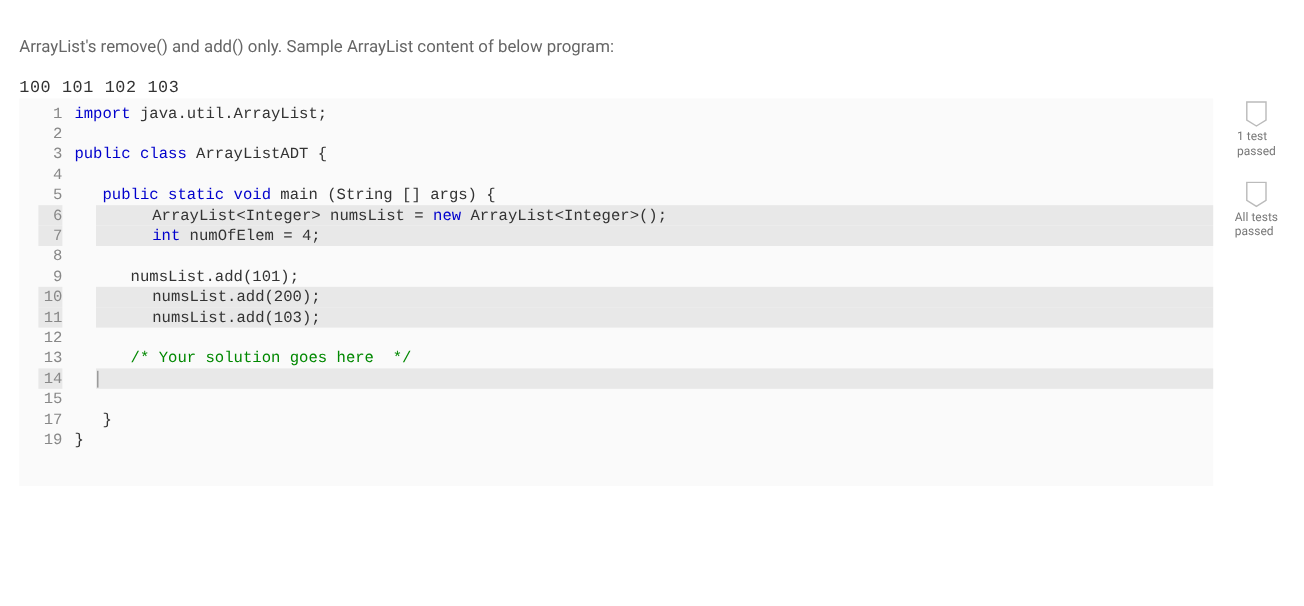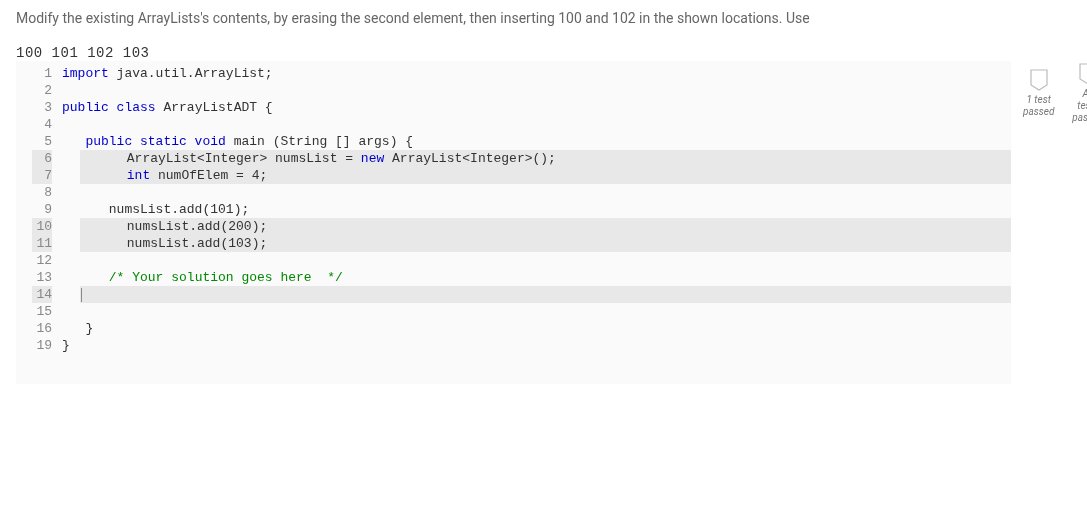--- a/index.html
+++ b/index.html
@@ -73,28 +73,27 @@
       display: inline-block;
       width: 1px;
       height: 14px;
       background: #888;
       vertical-align: middle;
       margin-left: 1px;
     }
     .side-badges {
       width: 48px;
       display: flex;
-      flex-direction: row;
+      flex-direction: column;
       align-items: center;
       gap: 18px;
       font-size: 10px;
       color: #777;
-      text-align: center;
+      text-align: left;
       padding-top: 2px;
-      font-style: italic;
     }
     .badge {
       display: flex;
       flex-direction: column;
       align-items: center;
       gap: 3px;
       line-height: 1.2;
     }
     .badge-icon {
       width: 18px;
@@ -104,21 +103,22 @@
     .badge-icon polygon {
       fill: none;
       stroke: #bbb;
       stroke-width: 1.2;
     }
   </style>
 </head>
 <body>
 
 <div class="instructions">
-  <span>Modify the existing ArrayLists's contents, by erasing the second element, then inserting 100 and 102 in the shown locations. Use</span><br>
+  <br>
+  <span>ArrayList's remove() and add() only. Sample ArrayList content of below program:</span>
 </div>
 
 <div class="sample-output">100 101 102 103</div>
 
 <div class="main-area">
   <div class="editor-wrapper">
     <div class="code-editor">
       <div class="gutter" id="gutter">
           <div class="gutter-line">1</div>
           <div class="gutter-line">2</div>
@@ -128,21 +128,21 @@
           <div class="gutter-line hl">6</div>
           <div class="gutter-line hl">7</div>
           <div class="gutter-line">8</div>
           <div class="gutter-line">9</div>
           <div class="gutter-line hl">10</div>
           <div class="gutter-line hl">11</div>
           <div class="gutter-line">12</div>
           <div class="gutter-line">13</div>
           <div class="gutter-line hl">14</div>
           <div class="gutter-line">15</div>
-          <div class="gutter-line">16</div>
+          <div class="gutter-line">17</div>
           <div class="gutter-line">19</div>
         </div>
       <div class="code-lines" id="codelines"><div class="code-line"><span class="kw">import</span> java.util.ArrayList;</div><div class="code-line">&nbsp;</div><div class="code-line"><span class="kw">public class</span> ArrayListADT {</div><div class="code-line">&nbsp;</div><div class="code-line">   <span class="kw">public static void</span> main (String [] args) {</div><div class="code-line hl">      ArrayList&lt;Integer&gt; numsList = <span class="kw">new</span> ArrayList&lt;Integer&gt;();</div><div class="code-line hl">      <span class="kw">int</span> numOfElem = 4;</div><div class="code-line">&nbsp;</div><div class="code-line">      numsList.add(101);</div><div class="code-line hl">      numsList.add(200);</div><div class="code-line hl">      numsList.add(103);</div><div class="code-line">&nbsp;</div><div class="code-line">      <span class="cmt">/* Your solution goes here  */</span></div><div class="code-line hl"><span class="cursor-bar"></span></div><div class="code-line">&nbsp;</div><div class="code-line">   }</div><div class="code-line">}</div></div>
     </div>
   </div>
 
   <div class="side-badges">
     <div class="badge">
       <svg class="badge-icon" viewBox="0 0 18 22">
         <polygon points="1,1 17,1 17,16 9,21 1,16"></polygon>

